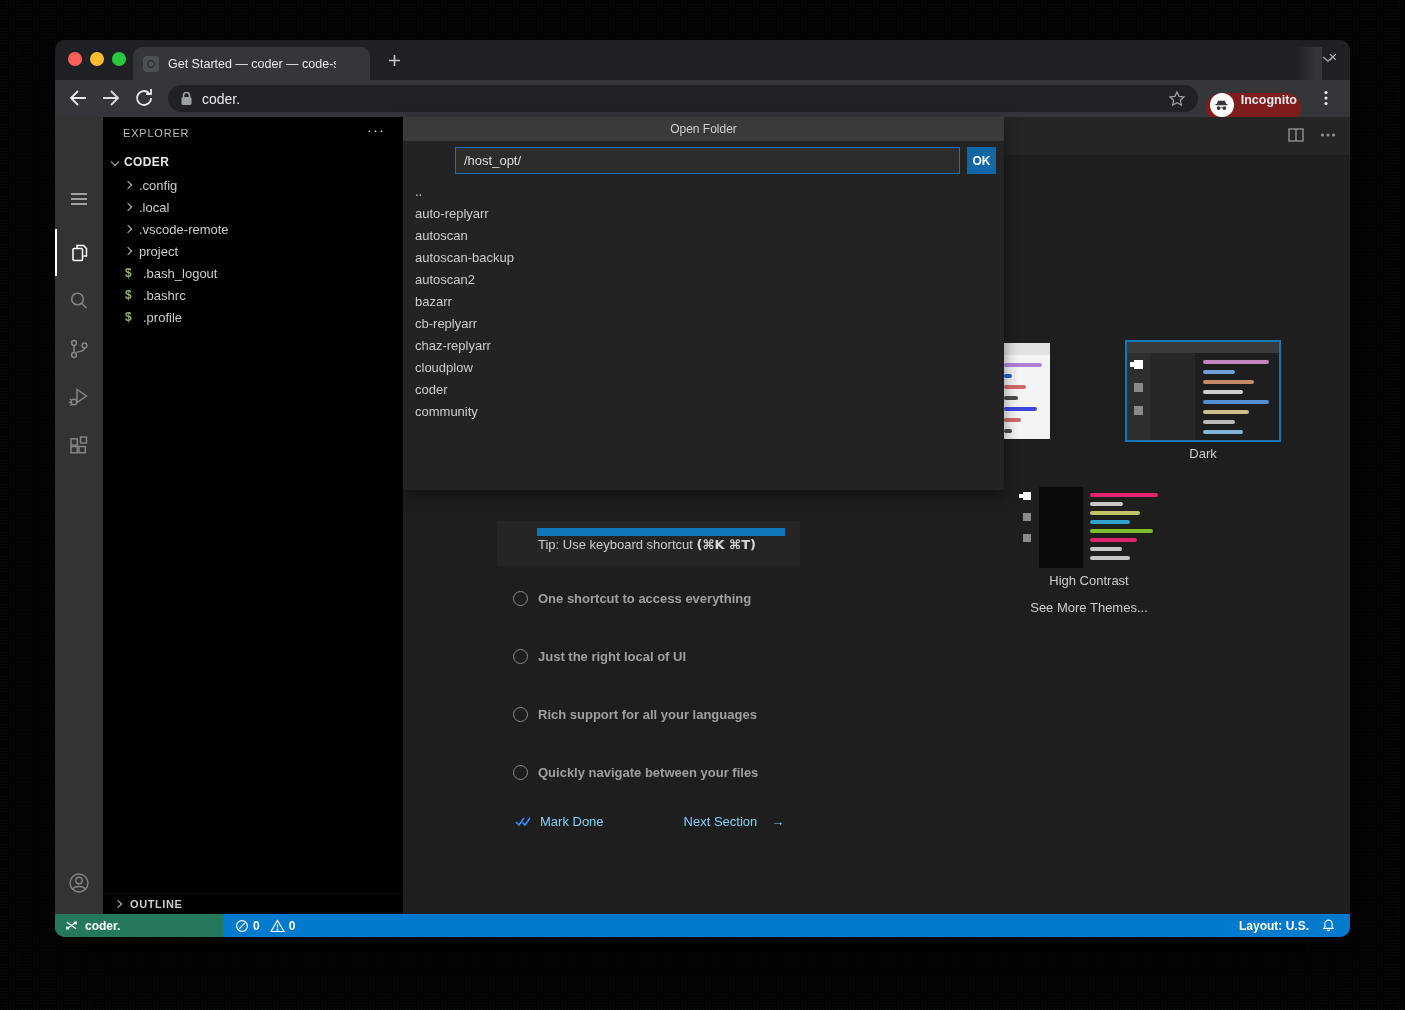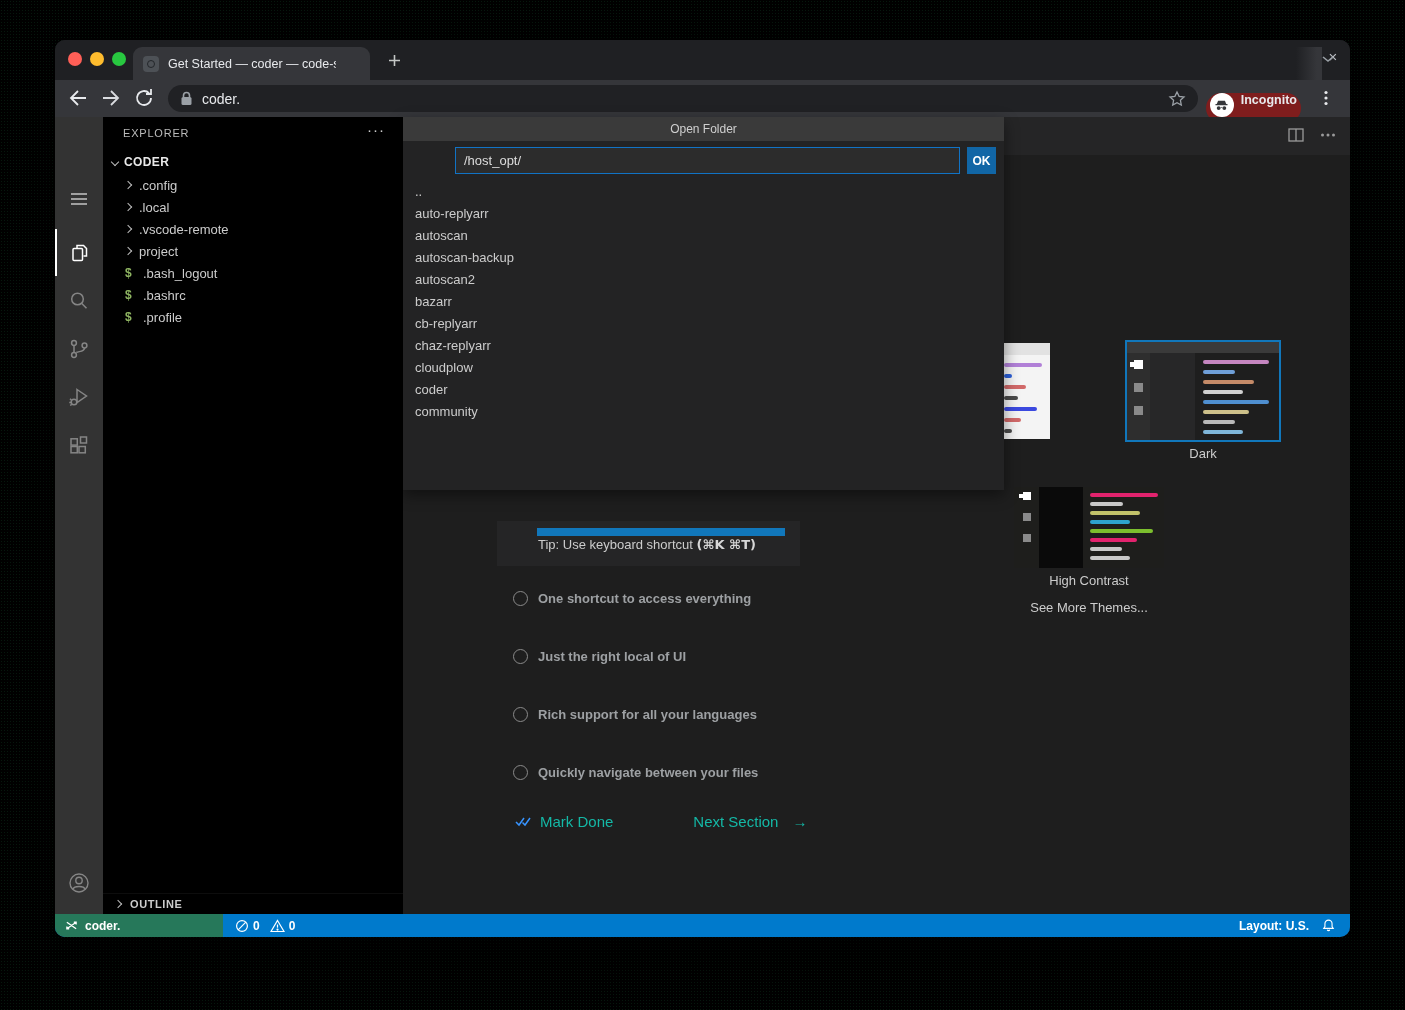--- a/index.html
+++ b/index.html
@@ -74,21 +74,21 @@
   
   .tip-card { position:absolute; left:442px; top:404px; width:303px; height:45px; background:#252526; }
   .blue-bar { position:absolute; left:482px; top:411px; width:248px; height:8px; background:#1177bb; }
   .tip-text { position:absolute; left:483px; top:420px; color:#cccccc; font-size:13px; }
   .tip-keys { font-family:"DejaVu Sans", sans-serif; font-weight:bold; color:#d7d7d7; }
   .checklist { position:absolute; left:458px; top:467px; }
   .check-row { height:22px; margin-bottom:36px; display:flex; align-items:flex-end; }
   .check-circle { width:15px; height:15px; border-radius:50%; border:1.4px solid #8a8a8a; flex:0 0 15px; }
   .check-lbl { color:#9da0a3; font-weight:bold; font-size:13px; margin-left:10px; }
   .links-row { position:absolute; left:460px; top:693px; height:22px; display:flex; align-items:center; }
-  .link { color:#14b8a6; font-size:15px; }
+  .link { color:#7dd3fc; font-size:13px; }
   .next-gap { width:80px; }
 
   
   .thumb-light { position:absolute; left:949px; top:226px; width:46px; height:96px; background:#f4f4f4; overflow:hidden; }
   .thumb-light .bar { height:12px; background:#e2e2e2; }
   .tl-lines { padding:8px 0 0 0; display:flex; flex-direction:column; gap:7px; }
   .tline { height:4px; border-radius:2px; }
   .thumb-dark { position:absolute; left:1070px; top:223px; width:156px; height:102px;
     border:2px solid #1177bb; background:#1e1e1e; display:flex; flex-direction:column; }
   .td-title { height:11px; background:#3a3a3a; }

